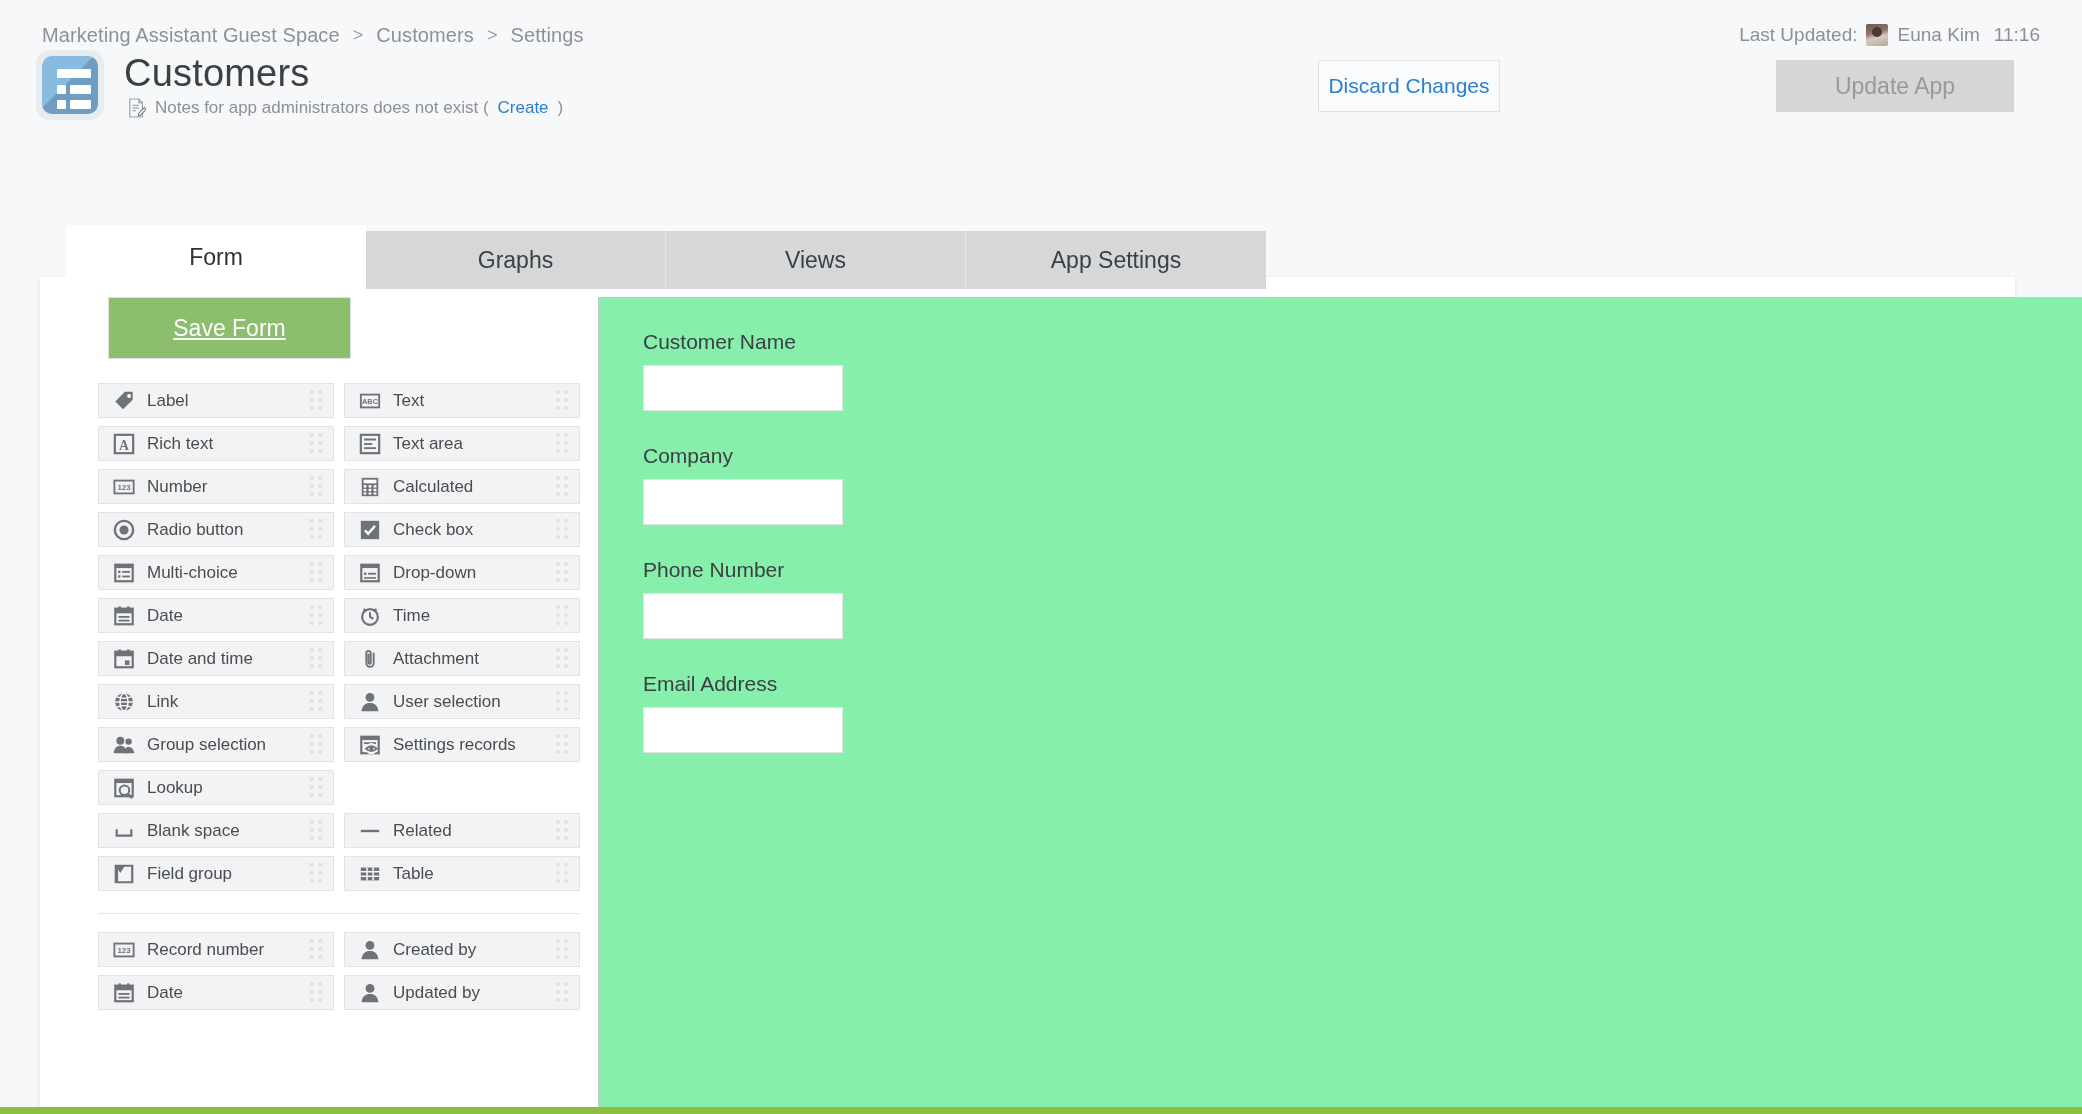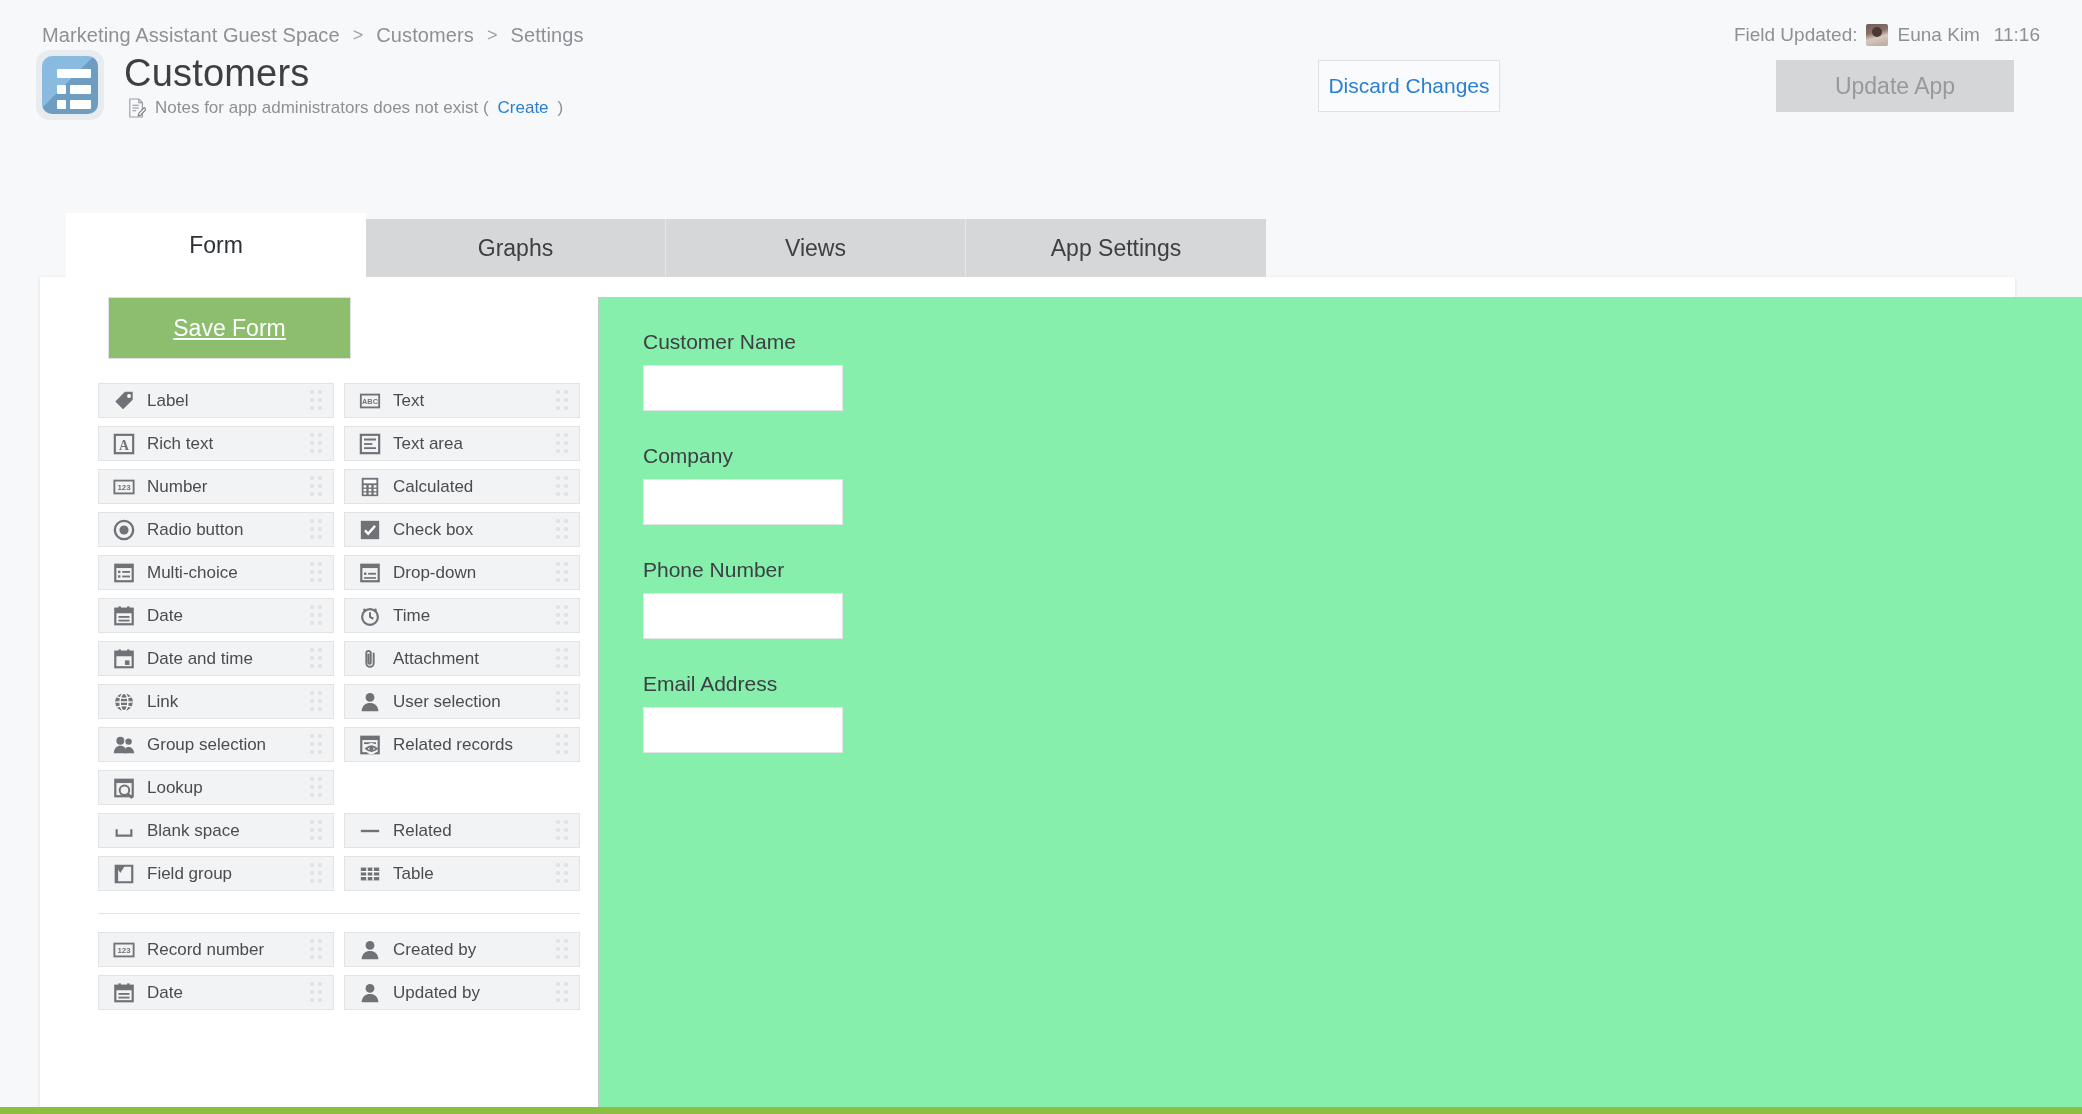--- a/index.html
+++ b/index.html
@@ -85,21 +85,21 @@
   #updatebtn {
     position: absolute; right: 68px; top: 60px;
     width: 238px; height: 52px;
     background: #d4d6d8; border: 1px solid #d4d6d8;
     color: #98999b; font-size: 23px;
     display: flex; align-items: center; justify-content: center;
   }
 
   
   #tabs {
-    position: absolute; left: 66px; top: 213px;
+    position: absolute; left: 66px; top: 225px;
     display: flex; align-items: flex-end;
     z-index: 3;
   }
   .tab {
     height: 58px; width: 300px;
     background: #d5d7d8;
     display: flex; align-items: center; justify-content: center;
     font-size: 23px; color: #3c4043;
     border-right: 1px solid #e4e6e7;
     cursor: pointer;
@@ -181,21 +181,21 @@
 
 <div id="breadcrumb">
   <span>Marketing Assistant Guest Space</span>
   <span class="sep">&gt;</span>
   <span>Customers</span>
   <span class="sep">&gt;</span>
   <span>Settings</span>
 </div>
 
 <div id="lastupdated">
-  <span>Field Updated:</span>
+  <span>Last Updated:</span>
   <span id="avatar"></span>
   <span>Euna Kim</span>
   <span style="margin-left:5px">11:16</span>
 </div>
 
 <div id="appicon">
   <div class="inner">
     <div class="shade"></div>
     <div class="bar b0"></div>
     <div class="bar d1"></div>
@@ -530,21 +530,21 @@
         </div>
         <div class="pal-item">
           <svg class="ic" viewBox="0 0 24 24">
             <rect x="2.5" y="3" width="19" height="18" fill="none" stroke="#6f7276" stroke-width="2.4"></rect>
             <rect x="2.5" y="3" width="19" height="3.6" fill="#6f7276"></rect>
             <rect x="5.5" y="9" width="13" height="2" fill="#6f7276"></rect>
             <circle cx="13.5" cy="16" r="6.2" fill="#f2f3f4"></circle>
             <path d="M7.6 16 Q13.5 10.6 19.4 16 Q13.5 21.4 7.6 16 Z" fill="none" stroke="#6f7276" stroke-width="2"></path>
             <circle cx="13.5" cy="16" r="2.3" fill="#6f7276"></circle>
           </svg>
-          <span class="lbl">Related records</span>
+          <span class="lbl">Settings records</span>
           <span class="handle">
             <i style="left:0px;top:0px"></i>
             <i style="left:8px;top:0px"></i>
             <i style="left:0px;top:8px"></i>
             <i style="left:8px;top:8px"></i>
             <i style="left:0px;top:16px"></i>
             <i style="left:8px;top:16px"></i>
           </span>
         </div>
         <div class="pal-item">

